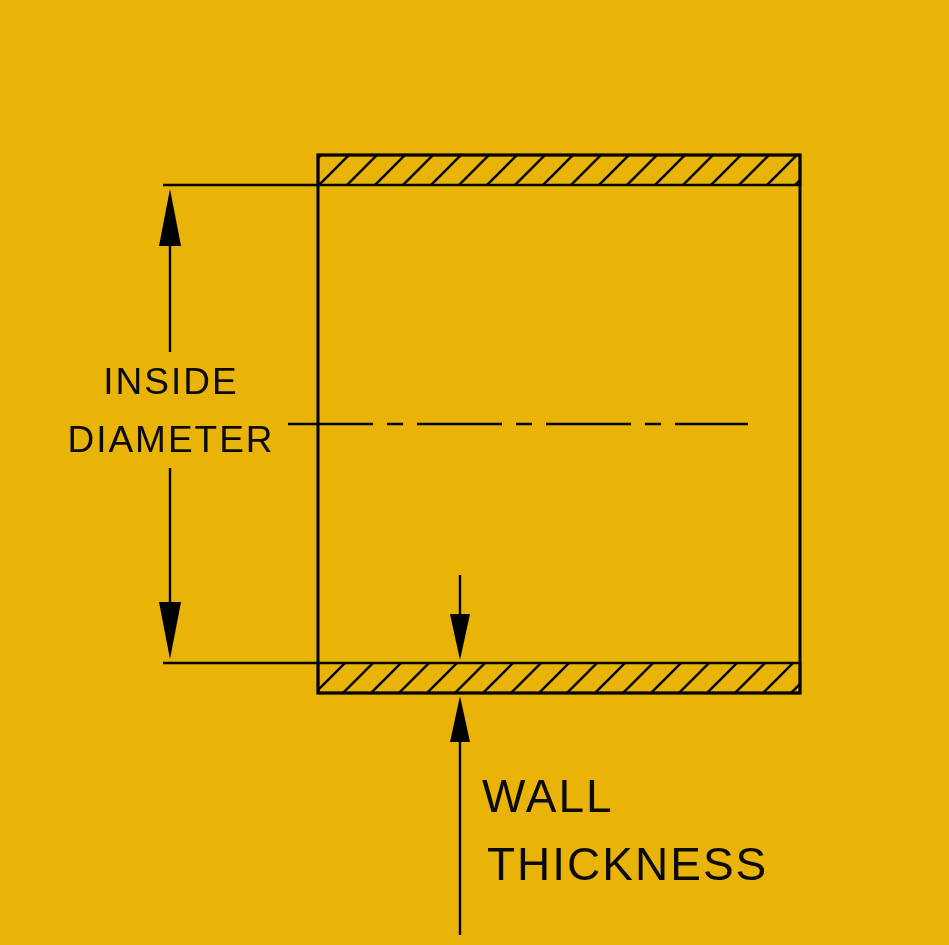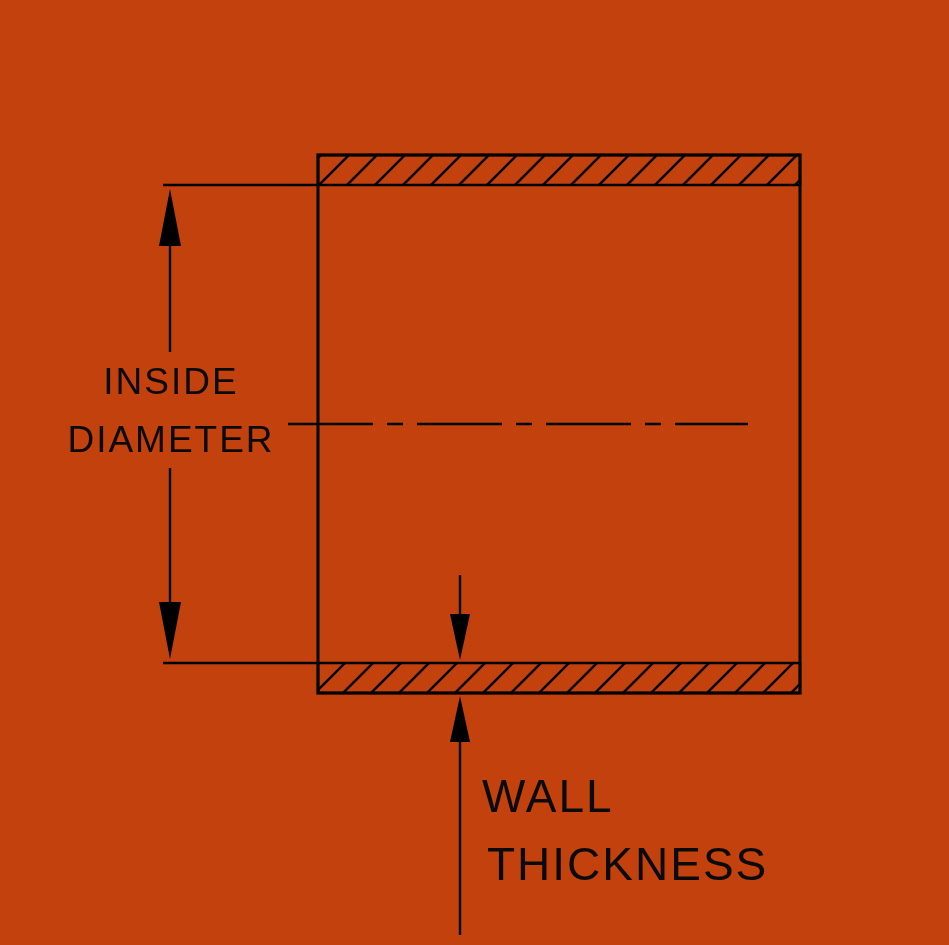--- a/index.html
+++ b/index.html
@@ -4,21 +4,21 @@
 <style>
   html, body {
     margin: 0;
     padding: 0;
     background: #ffffff;
   }
   .canvas {
     position: relative;
     width: 949px;
     height: 945px;
-    background: #c2410c;
+    background: #eab308;
     overflow: hidden;
   }
   svg { display: block; }
   .dim-label {
     font-family: "Liberation Sans", sans-serif;
     font-size: 37px;
     font-weight: 400;
     letter-spacing: 2px;
     fill: #0a0a0a;
   }

